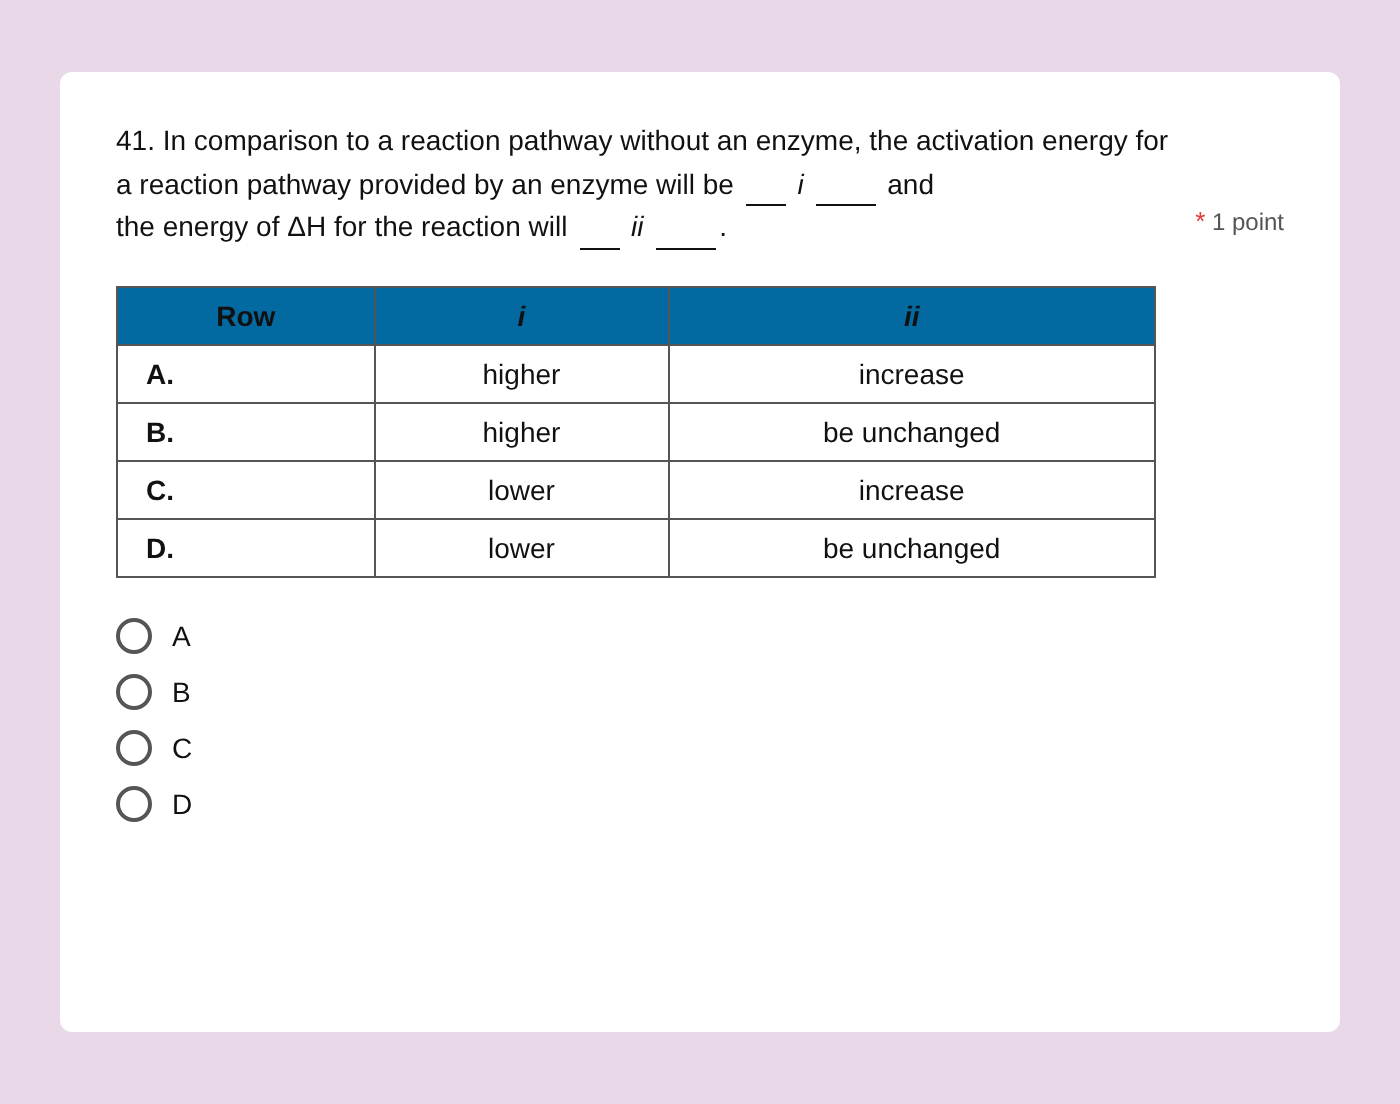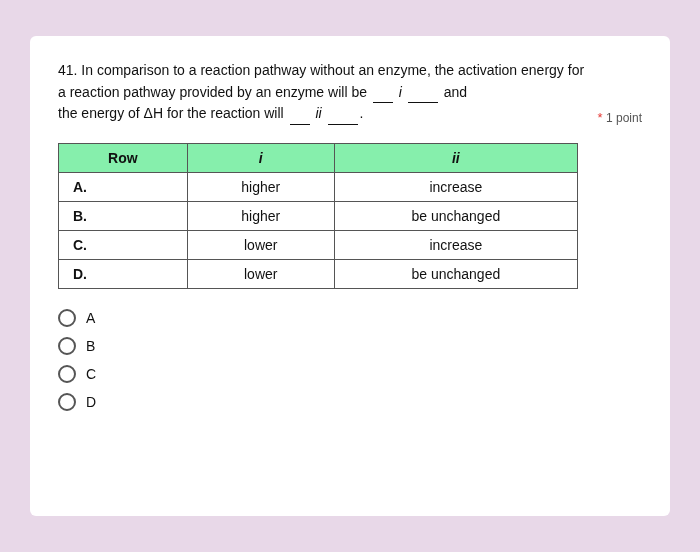--- a/index.html
+++ b/index.html
@@ -17,21 +17,21 @@
     .card {
       background: #ffffff;
       width: 640px;
       min-height: 480px;
       border-radius: 6px;
       padding: 24px 28px 28px 28px;
     }
 
     .question-header {
       display: flex;
-      align-items: flex-end;
+      align-items: center;
       justify-content: space-between;
       margin-bottom: 10px;
     }
 
     .question-text {
       font-size: 14px;
       line-height: 1.55;
       color: #111;
       flex: 1;
     }
@@ -62,21 +62,21 @@
 
     table th, table td {
       border: 1px solid #555;
       padding: 6px 18px;
       text-align: center;
       color: #111;
     }
 
     table th {
       font-weight: bold;
-      background: #86efac;
+      background: #0369a1;
     }
 
     table td:first-child {
       font-weight: bold;
       text-align: left;
       padding-left: 14px;
     }
 
     .options-list {
       list-style: none;

